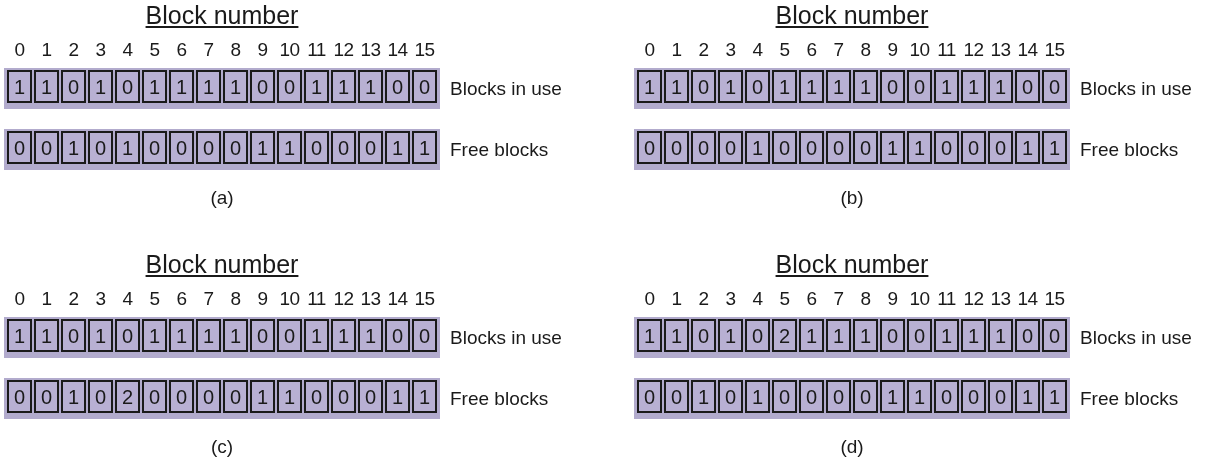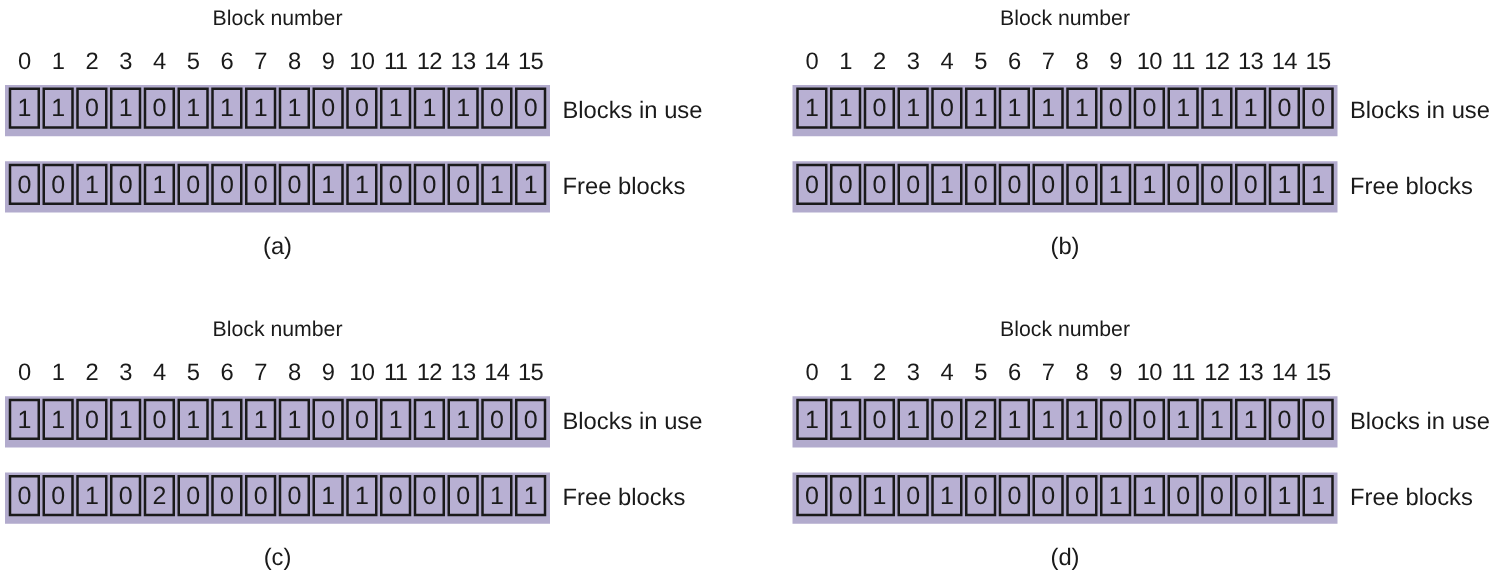--- a/index.html
+++ b/index.html
@@ -20,23 +20,24 @@
   .figure { position: relative; width: 1206px; height: 470px; }
   .panel { position: absolute; }
   .pos-a { left: 4px;   top: 5px; }
   .pos-b { left: 634px; top: 5px; }
   .pos-c { left: 4px;   top: 254px; }
   .pos-d { left: 634px; top: 254px; }
 
   .title {
     width: 436px;
     text-align: center;
-    font-size: 17px;
+    font-size: 25px;
     line-height: 20px;
     white-space: nowrap;
+    text-decoration: underline;
   }
   .index-row {
     display: flex;
     gap: 2px;
     padding: 0 3px;
     margin-top: 15px;
   }
   .idx {
     width: 25px;
     text-align: center;

